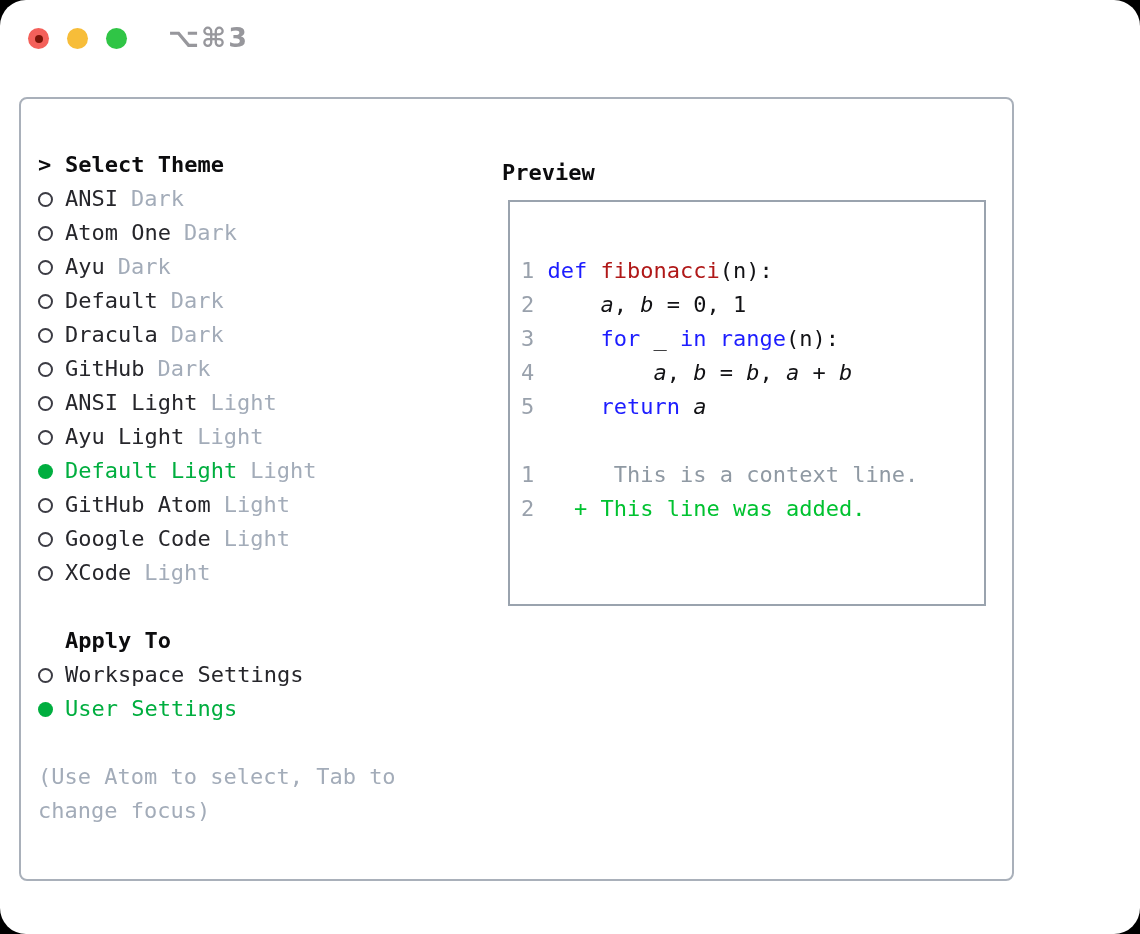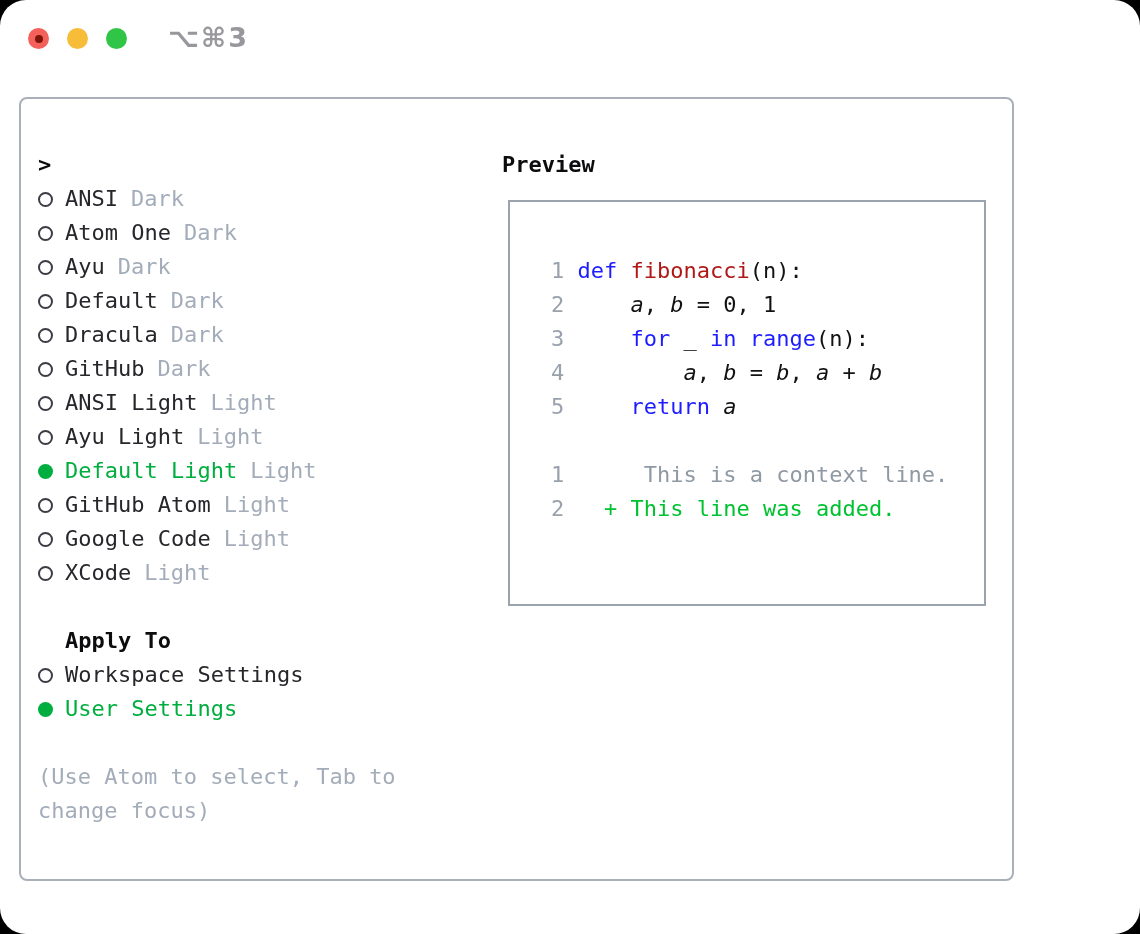--- a/index.html
+++ b/index.html
@@ -37,25 +37,25 @@
   .h{font-weight:bold;color:#0c0c0e}
   .radio{width:15px;height:15px;border-radius:50%;border:2px solid var(--radio-outline)}
   .radio.selected{border:none;background:var(--accent-green)}
   .theme-name{color:var(--text-dark)}
   .theme-name.sel{color:var(--accent-green)}
   .suffix{color:var(--muted-gray);margin-left:13px}
   .apply-header{margin-top:34px}
   .hint{margin-top:34px;color:var(--muted-gray)}
   .hint div{height:34px;white-space:pre}
   
-  .preview-label{position:absolute;left:502px;top:148px;height:34px;line-height:34px;
+  .preview-label{position:absolute;left:502px;top:156px;height:34px;line-height:34px;
     font-size:22px;font-weight:bold;color:#0c0c0e}
   .preview-box{position:absolute;left:508px;top:200px;width:478px;height:406px;
     border:2px solid var(--preview-border);background:#fff}
-  .code{position:absolute;left:551px;top:254px;font-size:22px;line-height:34px}
+  .code{position:absolute;left:521px;top:254px;font-size:22px;line-height:34px}
   .code-line{white-space:pre;height:34px}
   .tok-ln{color:var(--line-number-gray)}
   .tok-kw{color:var(--keyword-blue)}
   .tok-fn{color:var(--function-red)}
   .tok-pl{color:#121215}
   .tok-var{color:#121215;font-style:italic}
   .tok-ctx{color:var(--context-gray)}
   .tok-del{color:var(--deleted-red)}
   .tok-add{color:var(--added-green)}
 </style>
@@ -69,20 +69,21 @@
     <span class="light yellow"></span>
     <span class="light green"></span>
     <span class="win-title">⌥⌘3</span>
   </div>
 
   <div class="panel"></div>
 
   <div class="left-col">
     <div class="row">
       <span class="marker arrow">&gt;</span>
+      <span class="h">Select Theme</span>
     </div>
 
     <div id="theme-list">
         <div class="row"><span class="marker"><span class="radio"></span></span><span class="theme-name">ANSI</span><span class="suffix">Dark</span></div>
         <div class="row"><span class="marker"><span class="radio"></span></span><span class="theme-name">Atom One</span><span class="suffix">Dark</span></div>
         <div class="row"><span class="marker"><span class="radio"></span></span><span class="theme-name">Ayu</span><span class="suffix">Dark</span></div>
         <div class="row"><span class="marker"><span class="radio"></span></span><span class="theme-name">Default</span><span class="suffix">Dark</span></div>
         <div class="row"><span class="marker"><span class="radio"></span></span><span class="theme-name">Dracula</span><span class="suffix">Dark</span></div>
         <div class="row"><span class="marker"><span class="radio"></span></span><span class="theme-name">GitHub</span><span class="suffix">Dark</span></div>
         <div class="row"><span class="marker"><span class="radio"></span></span><span class="theme-name">ANSI Light</span><span class="suffix">Light</span></div>

